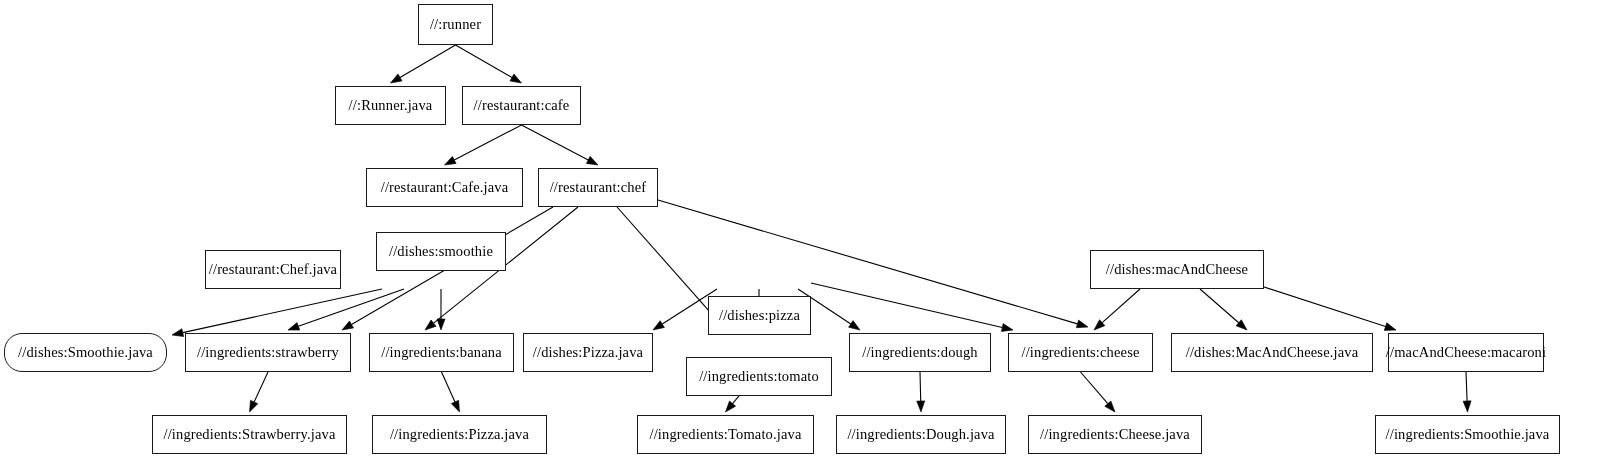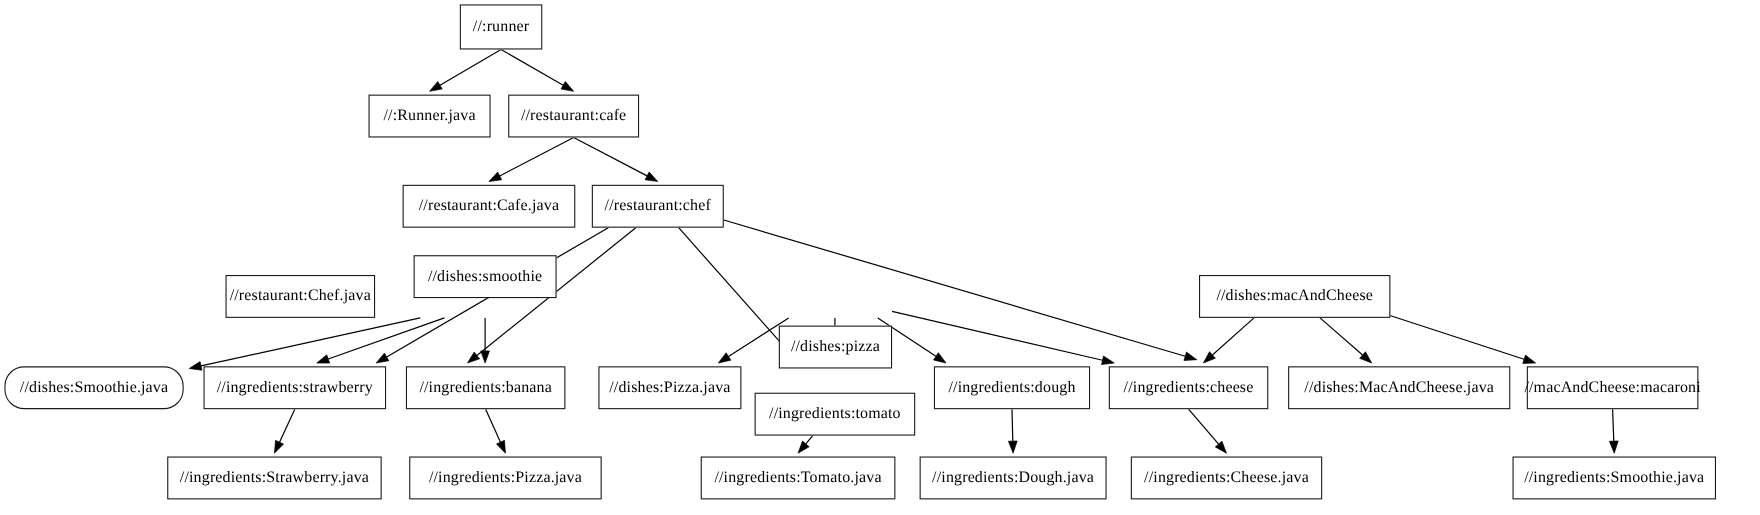--- a/index.html
+++ b/index.html
@@ -181,21 +181,21 @@
       </div>
       <div class="gnode" style="left: 4px; top: 333px; width: 163px; height: 39px; border-radius: 18px;">
         <span class="gnode-label">//dishes:Smoothie.java</span>
       </div>
       <div class="gnode" style="left: 185px; top: 333px; width: 166px; height: 39px;">
         <span class="gnode-label">//ingredients:strawberry</span>
       </div>
       <div class="gnode" style="left: 369px; top: 333px; width: 145px; height: 39px;">
         <span class="gnode-label">//ingredients:banana</span>
       </div>
-      <div class="gnode" style="left: 544px; top: 333px; width: 130px; height: 39px;">
+      <div class="gnode" style="left: 523px; top: 333px; width: 130px; height: 39px;">
         <span class="gnode-label">//dishes:Pizza.java</span>
       </div>
       <div class="gnode" style="left: 686px; top: 333px; width: 146px; height: 39px; margin-top: 24px;">
         <span class="gnode-label">//ingredients:tomato</span>
       </div>
       <div class="gnode" style="left: 849px; top: 333px; width: 142px; height: 39px;">
         <span class="gnode-label">//ingredients:dough</span>
       </div>
       <div class="gnode" style="left: 1008px; top: 333px; width: 145px; height: 39px;">
         <span class="gnode-label">//ingredients:cheese</span>

